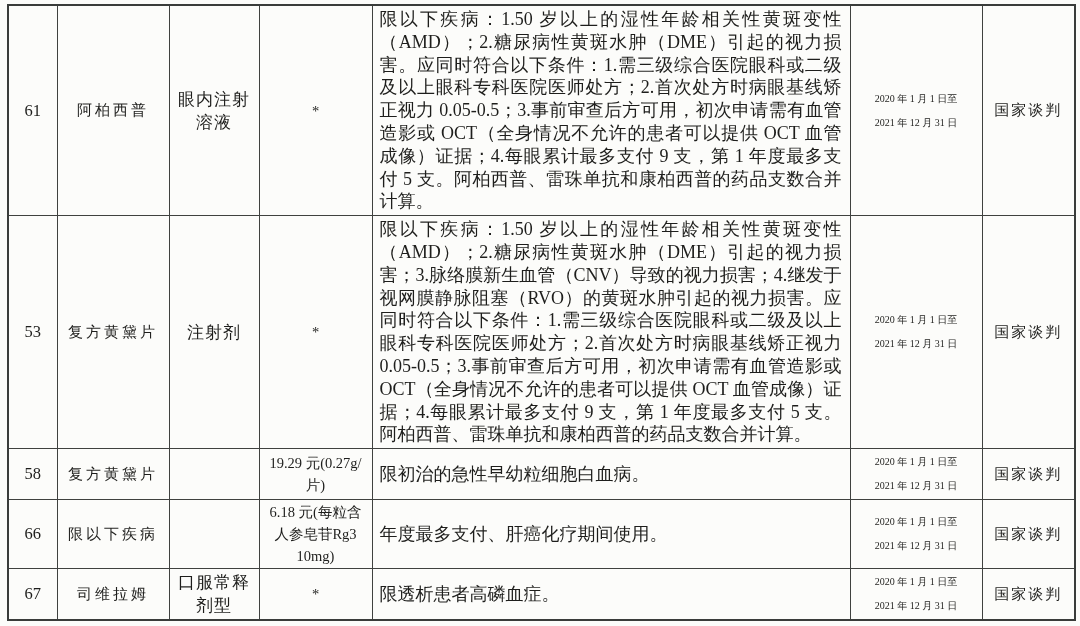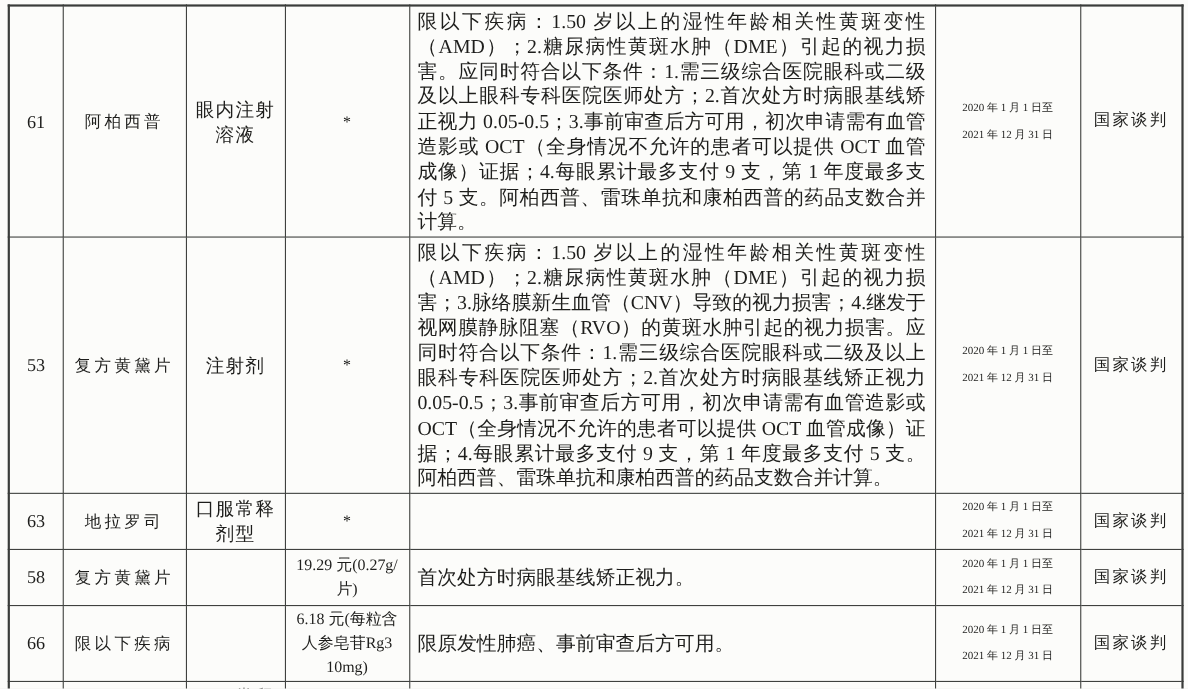--- a/index.html
+++ b/index.html
@@ -73,46 +73,36 @@
         <tr style="height: 159px;">
           <td class="col-index">53</td>
           <td class="col-name">复方黄黛片</td>
           <td class="col-form">注射剂</td>
           <td class="col-price">*</td>
           <td class="col-restriction">限以下疾病：1.50 岁以上的湿性年龄相关性黄斑变性（AMD）；2.糖尿病性黄斑水肿（DME）引起的视力损害；3.脉络膜新生血管（CNV）导致的视力损害；4.继发于视网膜静脉阻塞（RVO）的黄斑水肿引起的视力损害。应同时符合以下条件：1.需三级综合医院眼科或二级及以上眼科专科医院医师处方；2.首次处方时病眼基线矫正视力 0.05-0.5；3.事前审查后方可用，初次申请需有血管造影或 OCT（全身情况不允许的患者可以提供 OCT 血管成像）证据；4.每眼累计最多支付 9 支，第 1 年度最多支付 5 支。阿柏西普、雷珠单抗和康柏西普的药品支数合并计算。</td>
           <td class="col-validity">2020 年 1 月 1 日至
 2021 年 12 月 31 日</td>
           <td class="col-category">国家谈判</td>
         </tr>
-        <tr style="height: 41px;">
-          <td class="col-index">63</td>
-          <td class="col-name">地拉罗司</td>
-          <td class="col-form">口服常释剂型</td>
-          <td class="col-price">*</td>
-          <td class="col-restriction"></td>
-          <td class="col-validity">2020 年 1 月 1 日至
-2021 年 12 月 31 日</td>
-          <td class="col-category">国家谈判</td>
-        </tr>
         <tr style="height: 46px;">
           <td class="col-index">58</td>
           <td class="col-name">复方黄黛片</td>
           <td class="col-form"></td>
           <td class="col-price">19.29 元(0.27g/片)</td>
-          <td class="col-restriction">首次处方时病眼基线矫正视力。</td>
+          <td class="col-restriction">限初治的急性早幼粒细胞白血病。</td>
           <td class="col-validity">2020 年 1 月 1 日至
 2021 年 12 月 31 日</td>
           <td class="col-category">国家谈判</td>
         </tr>
         <tr style="height: 46px;">
           <td class="col-index">66</td>
           <td class="col-name">限以下疾病</td>
           <td class="col-form"></td>
           <td class="col-price">6.18 元(每粒含人参皂苷Rg3 10mg)</td>
-          <td class="col-restriction">限原发性肺癌、事前审查后方可用。</td>
+          <td class="col-restriction">年度最多支付、肝癌化疗期间使用。</td>
           <td class="col-validity">2020 年 1 月 1 日至
 2021 年 12 月 31 日</td>
           <td class="col-category">国家谈判</td>
         </tr>
         <tr style="height: 48px;">
           <td class="col-index">67</td>
           <td class="col-name">司维拉姆</td>
           <td class="col-form">口服常释剂型</td>
           <td class="col-price">*</td>
           <td class="col-restriction">限透析患者高磷血症。</td>

